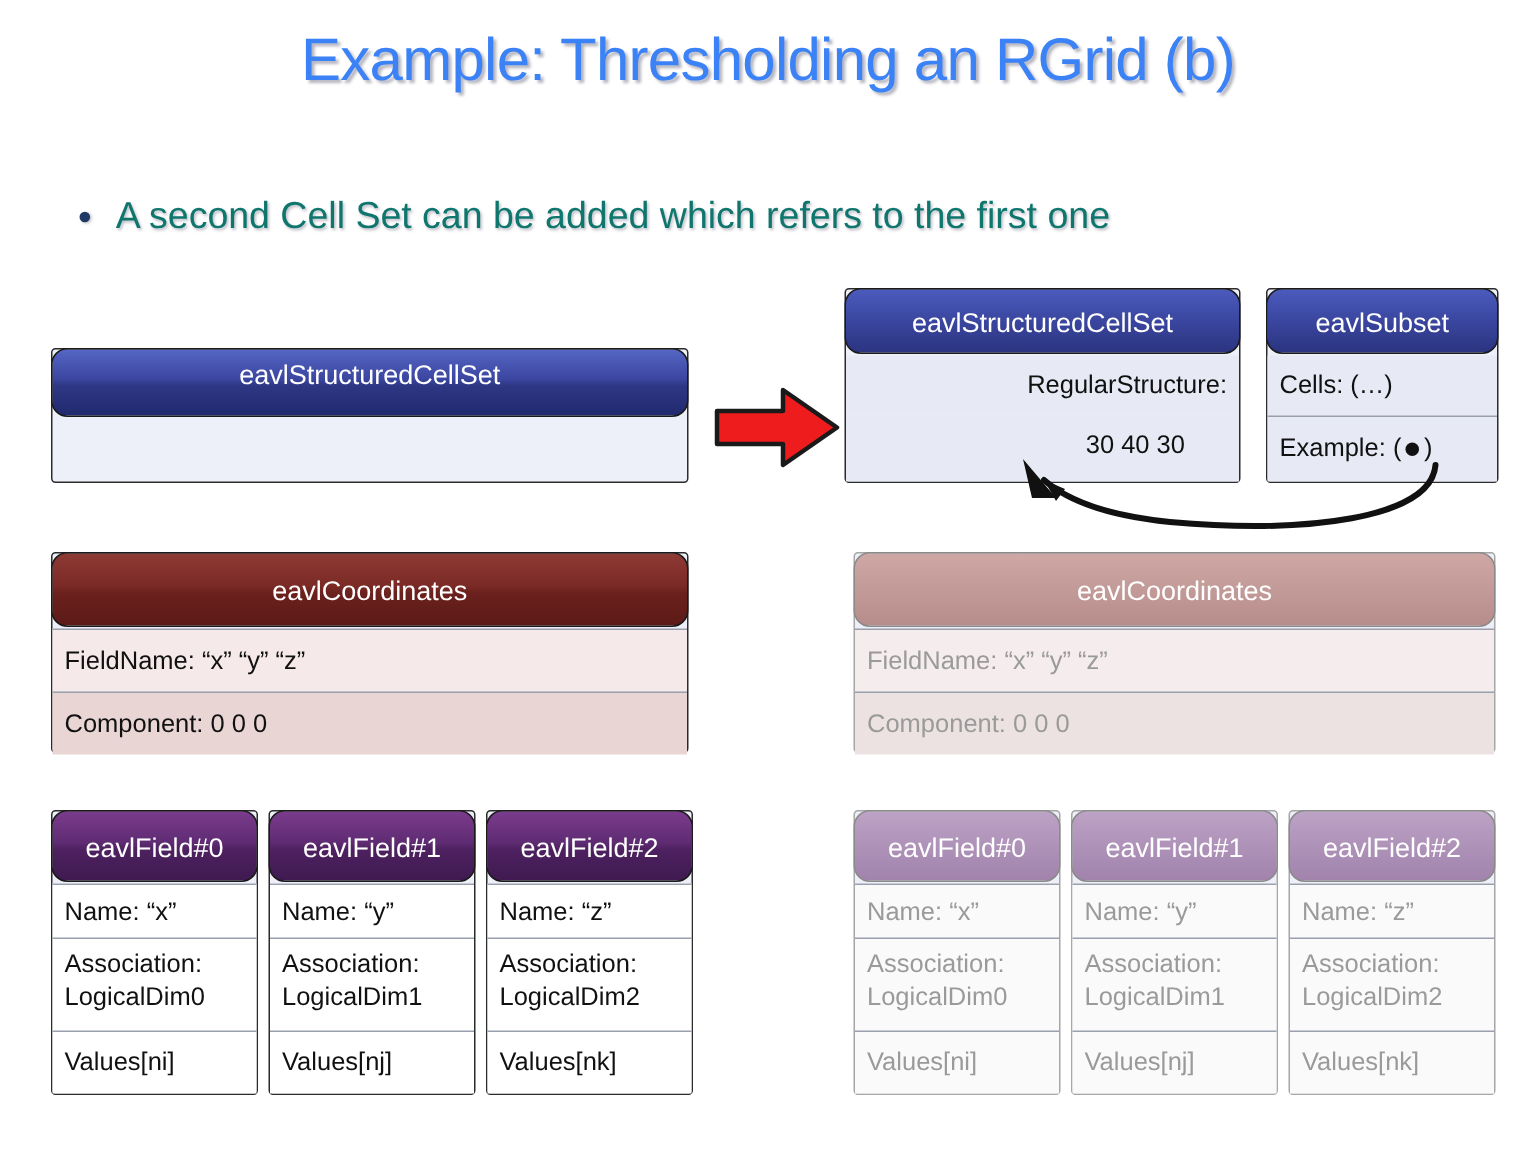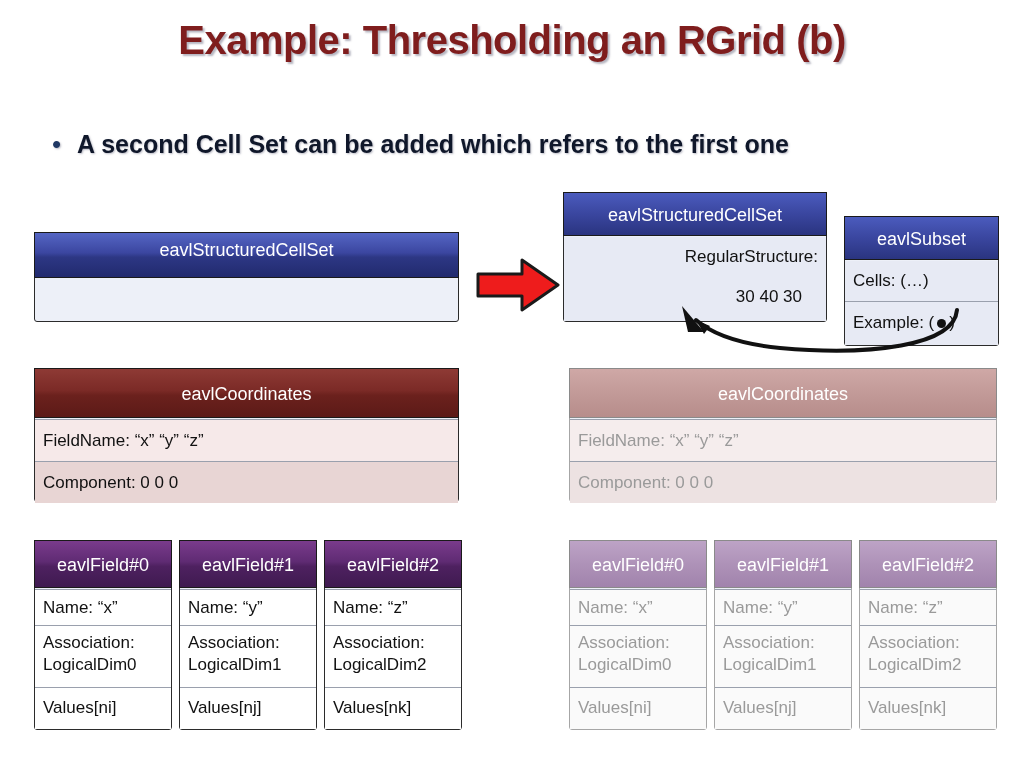--- a/index.html
+++ b/index.html
@@ -18,22 +18,22 @@
   }
 
   
   .slide-title {
     position: absolute;
     left: 0;
     top: 18px;
     width: 1024px;
     text-align: center;
     font-size: 40px;
-    font-weight: bold;
-    color: #7f1d1d;
+    font-weight: normal;
+    color: #3b82f6;
     letter-spacing: -0.5px;
     text-shadow: 2px 2px 2px rgba(120,120,140,0.55);
   }
 
   
   .bullet-row {
     position: absolute;
     left: 52px;
     top: 128px;
     width: 940px;
@@ -42,42 +42,42 @@
   }
   .bullet-dot {
     font-size: 26px;
     line-height: 32px;
     color: #1F3864;
     margin-right: 16px;
     text-shadow: 1px 1px 2px rgba(120,120,140,0.5);
   }
   .bullet-text {
     font-size: 25px;
-    font-weight: bold;
-    color: #0f172a;
+    font-weight: normal;
+    color: #0f766e;
     line-height: 32px;
     text-shadow: 1px 1px 2px rgba(120,120,140,0.5);
   }
 
   
   .box {
     position: absolute;
     border: 1px solid #2b2b2b;
     box-sizing: border-box;
     background: #EDF0F8;
     border-radius: 3px;
   }
   .hdr {
     box-sizing: border-box;
     width: 100%;
     text-align: center;
     color: #ffffff;
     font-size: 18px;
     padding: 7px 4px 8px 4px;
-    border-radius: 0;
+    border-radius: 11px;
     border: 1px solid #1a1a1a;
     position: relative;
     top: -1px;
     left: -1px;
     width: calc(100% + 2px);
   }
   .hdr-blue {
     background: linear-gradient(to bottom, #5566c4 0%, #3b46a0 45%, #2d3784 55%, #212a6e 100%);
   }
   .hdr-darkred {
@@ -113,21 +113,21 @@
   .row-white  { background: #FFFFFF; }
 
   .row-fade-pink1 { background: #F5EDED; color: #9a9a9a; }
   .row-fade-pink2 { background: #EDE2E2; color: #9a9a9a; }
   .row-fade-white { background: #FAFAFA; color: #9a9a9a; }
 
   .box-fade { border-color: #a6a6a6; }
 
   .indent-right {
     text-align: right;
-    padding-right: 24px;
+    padding-right: 36px;
   }
 
   
   .red-arrow {
     position: absolute;
     left: 474px;
     top: 254px;
   }
 
   
@@ -198,21 +198,21 @@
   <svg class="red-arrow" width="90" height="62" viewBox="0 0 90 62">
     <polygon points="4,20 48,20 48,6 84,31 48,56 48,42 4,42" fill="#EE1C1C" stroke="#1a1a1a" stroke-width="3" stroke-linejoin="round"></polygon>
   </svg>
 
   <div class="box" style="left:563px; top:192px; width:264px; height:130px;">
     <div class="hdr hdr-blue-flat" style="height:44px; line-height:30px;">eavlStructuredCellSet</div>
     <div class="row row-blue" style="height:40px; line-height:28px; border-top:none;text-align:right;">RegularStructure:</div>
     <div class="row row-blue indent-right" style="height:44px; line-height:28px; border-top:none;">30 40 30</div>
   </div>
 
-  <div class="box" style="left:844px; top:192px; width:155px; height:130px;margin-top:24px;">
+  <div class="box" style="left:844px; top:192px; width:155px; height:130px;">
     <div class="hdr hdr-blue-flat" style="height:44px; line-height:30px;">eavlSubset</div>
     <div class="row row-blue" style="height:40px; line-height:28px; border-top:none;">Cells: (…)</div>
     <div class="row row-blue" style="height:44px; line-height:30px;">
       <span>Example: (</span><span class="parent-dot"></span><span>)</span>
     </div>
   </div>
 
   <svg class="curve-arrow" width="300" height="60" viewBox="0 0 300 60">
     <path d="M 297,10 C 294,46 210,56 120,48 C 80,44 52,34 36,20" fill="none" stroke="#111111" stroke-width="4" stroke-linecap="round"></path>
     <polygon points="36,20 50,26 44,34" fill="#111111"></polygon>

